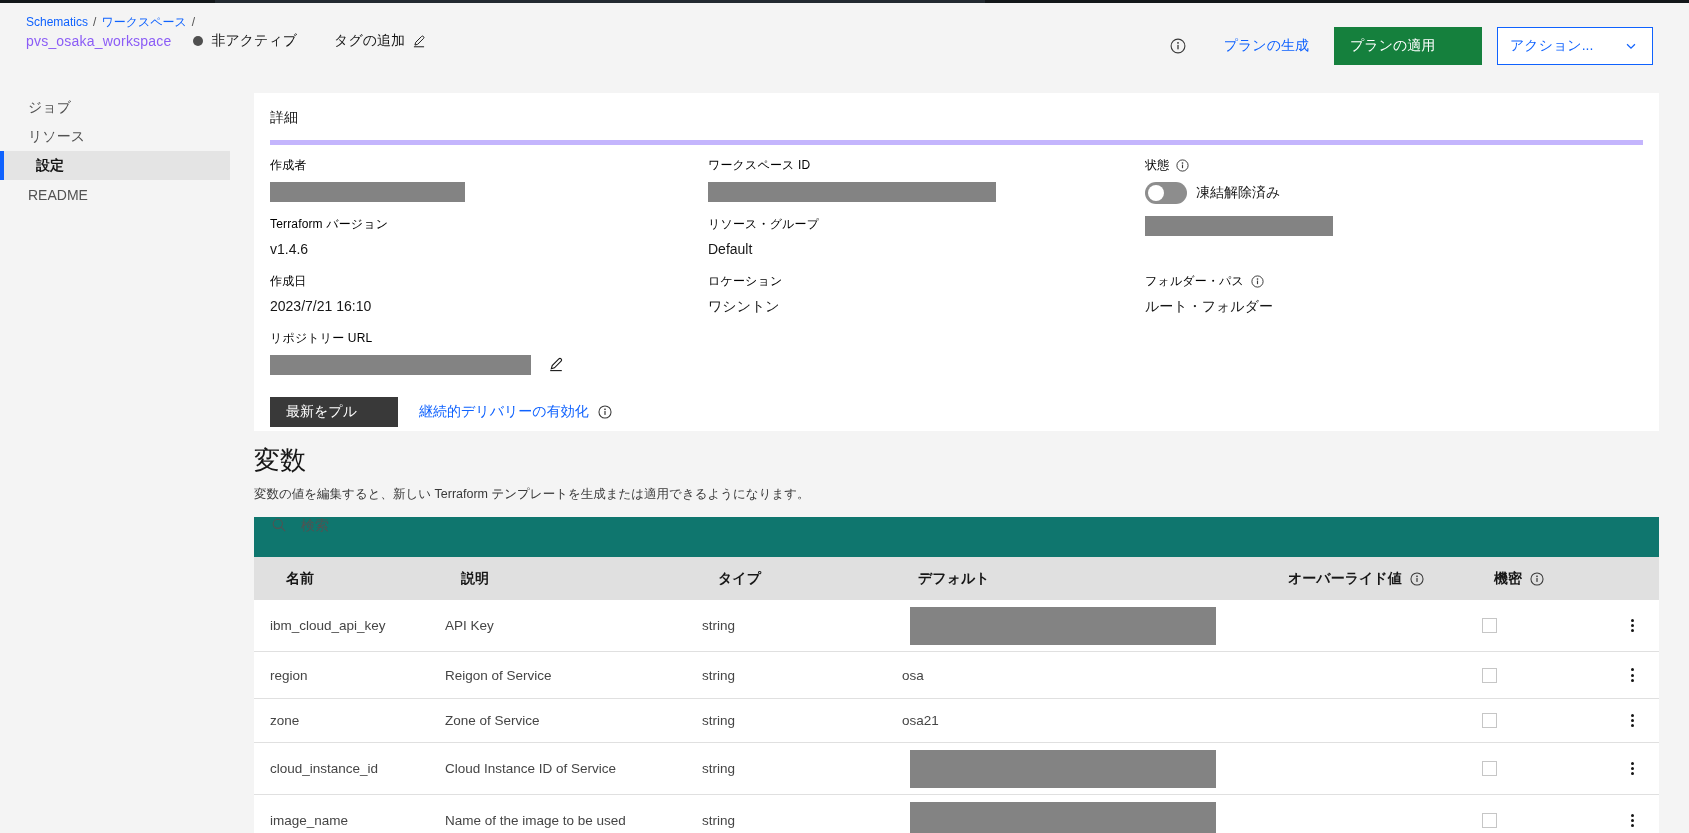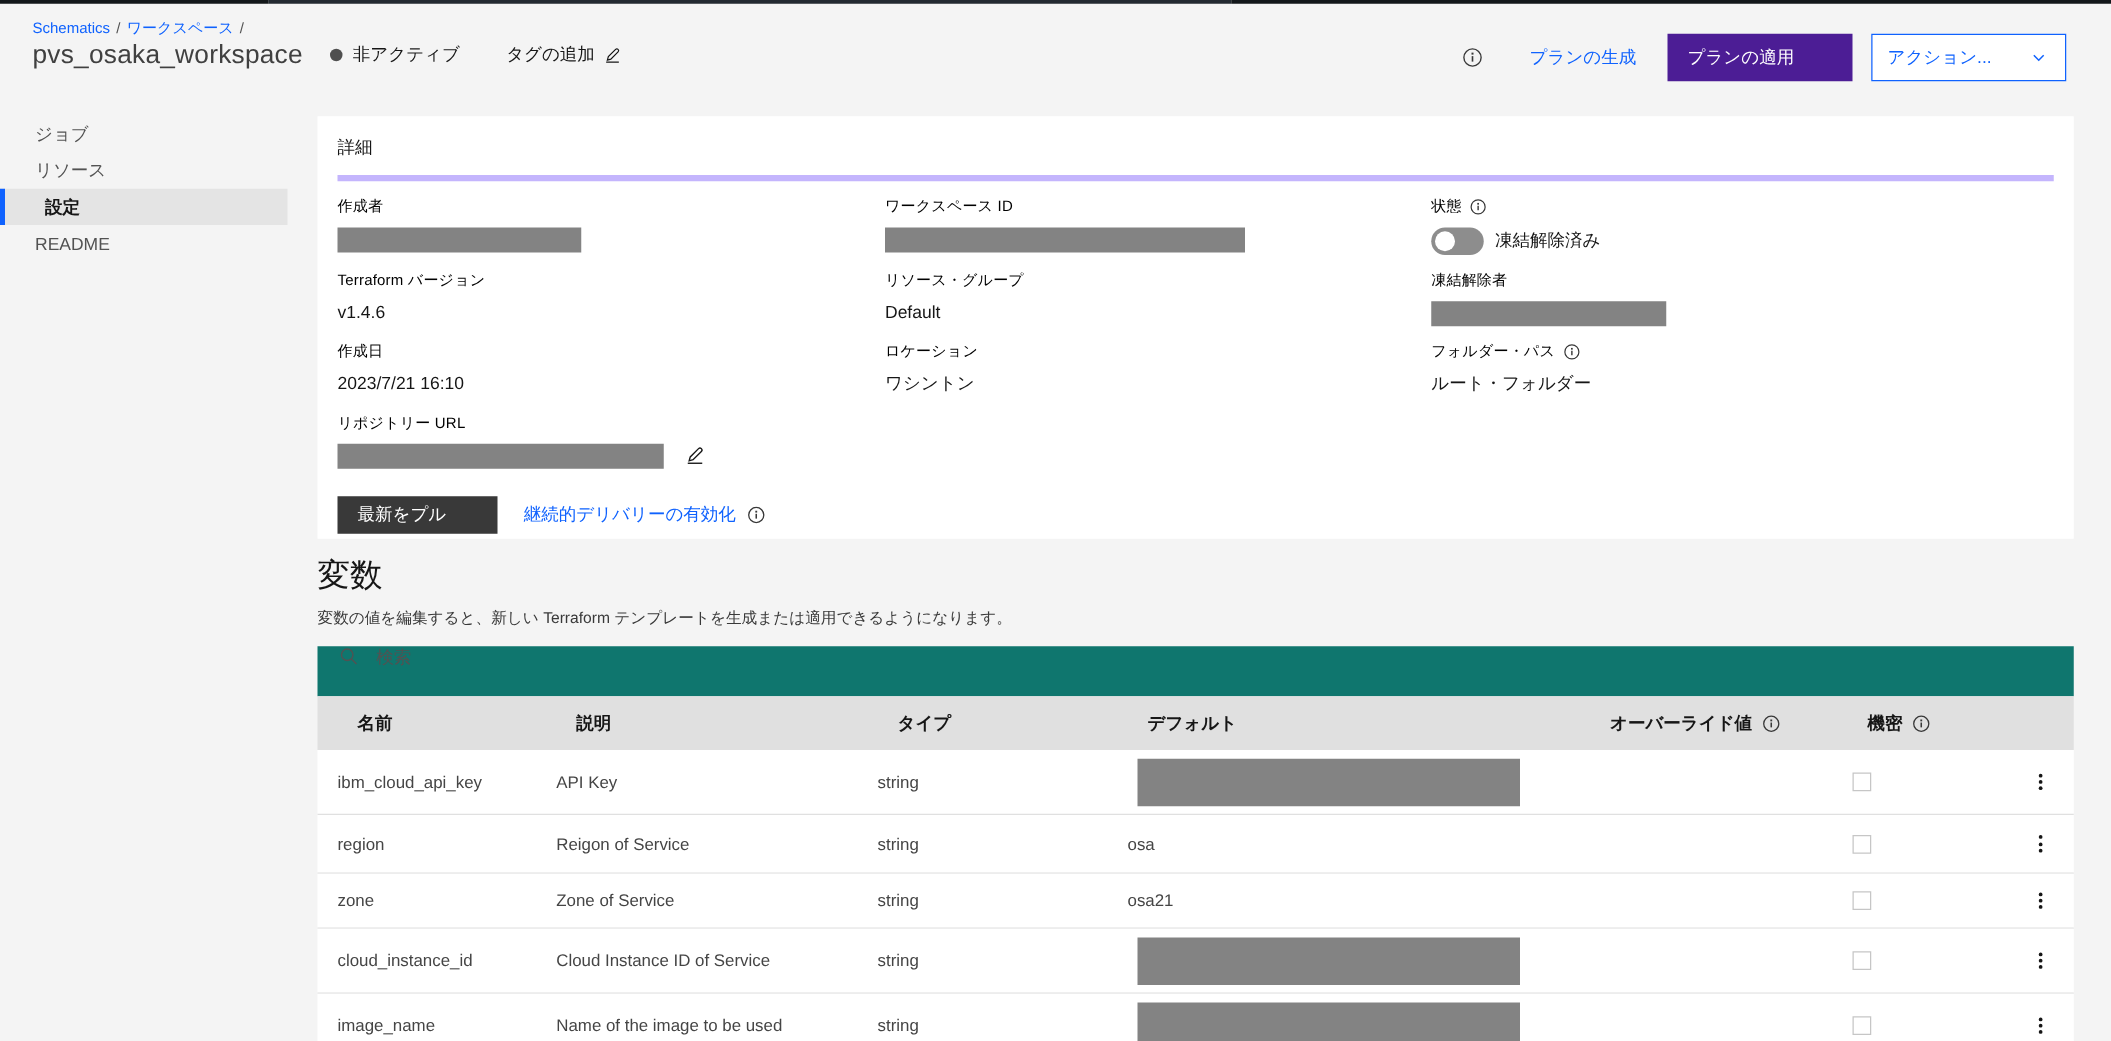--- a/index.html
+++ b/index.html
@@ -14,34 +14,34 @@
   .topbar .seg1 { width:215px; background:#13171a; }
   .topbar .seg2 { width:770px; background:#232a31; }
   .topbar .seg3 { flex:1; background:#13171a; }
 
   
   .page-header { position:absolute; top:3px; left:0; width:100%; height:90px; }
   .breadcrumb { position:absolute; left:26px; top:11px; font-size:12px; color:#525252; }
   .breadcrumb a { color:#0f62fe; text-decoration:none; cursor:pointer; }
   .crumb-sep { margin:0 5px; color:#525252; }
   .title-row { position:absolute; left:26px; top:29px; display:flex; align-items:center; }
-  .page-title { font-size:21px; font-weight:400; color:#404040; letter-spacing:.2px; }
+  .page-title { font-size:14px; font-weight:400; color:#8b5cf6; letter-spacing:.2px; }
   .status-chip { display:flex; align-items:center; margin-left:22px; }
   .status-dot { width:10px; height:10px; border-radius:50%; background:#4f4f4f; }
   .status-text { margin-left:8px; font-size:14px; color:#161616; }
   .add-tag { display:flex; align-items:center; margin-left:37px; cursor:pointer; }
   .add-tag-label { font-size:14px; color:#161616; }
   .add-tag svg { margin-left:7px; }
 
   .header-actions { position:absolute; top:24px; right:36px; display:flex; align-items:center; height:38px; }
   .info-btn { width:16px; height:16px; cursor:pointer; display:block; }
   .link { color:#0f62fe; font-size:14px; text-decoration:none; cursor:pointer; }
   .gen-plan { margin-left:38px; }
   .btn { height:38px; font-size:14px; display:flex; align-items:center; cursor:pointer; border:none; }
-  .btn-primary { width:148px; margin-left:25px; background:#4c1d95; color:#fff; padding-left:16px; }
+  .btn-primary { width:148px; margin-left:25px; background:#15803d; color:#fff; padding-left:16px; }
   .btn-tertiary { width:156px; margin-left:15px; background:#ffffff; border:1px solid #0f62fe; color:#0f62fe; padding:0 14px 0 12px; justify-content:space-between; }
 
   
   .sidebar { position:absolute; left:0; top:93px; width:230px; bottom:0; }
   .side-item { height:29px; display:flex; align-items:center; padding-left:28px; font-size:14px; color:#525252; cursor:pointer; }
   .side-item.selected { background:#e4e4e4; border-left:4px solid #0f62fe; padding-left:32px; color:#161616; font-weight:700; }
 
   
   .details-card { position:absolute; left:254px; top:93px; width:1405px; height:338px; background:#fff; padding:0 16px; }
   .card-heading { font-size:14px; color:#161616; padding:16px 0 13px 0; border-bottom:5px solid #c4b5fd; }
@@ -177,21 +177,20 @@
         <div class="field-label">Terraform バージョン</div>
         <div class="field-value">v1.4.6</div>
       </div>
 
       <div class="field">
         <div class="field-label">リソース・グループ</div>
         <div class="field-value">Default</div>
       </div>
 
       <div class="field">
-        <div class="field-label">凍結解除者</div>
         <div class="bar bar-unfrozen"></div>
       </div>
 
       <div class="field">
         <div class="field-label">作成日</div>
         <div class="field-value">2023/7/21 16:10</div>
       </div>
 
       <div class="field">
         <div class="field-label">ロケーション</div>

